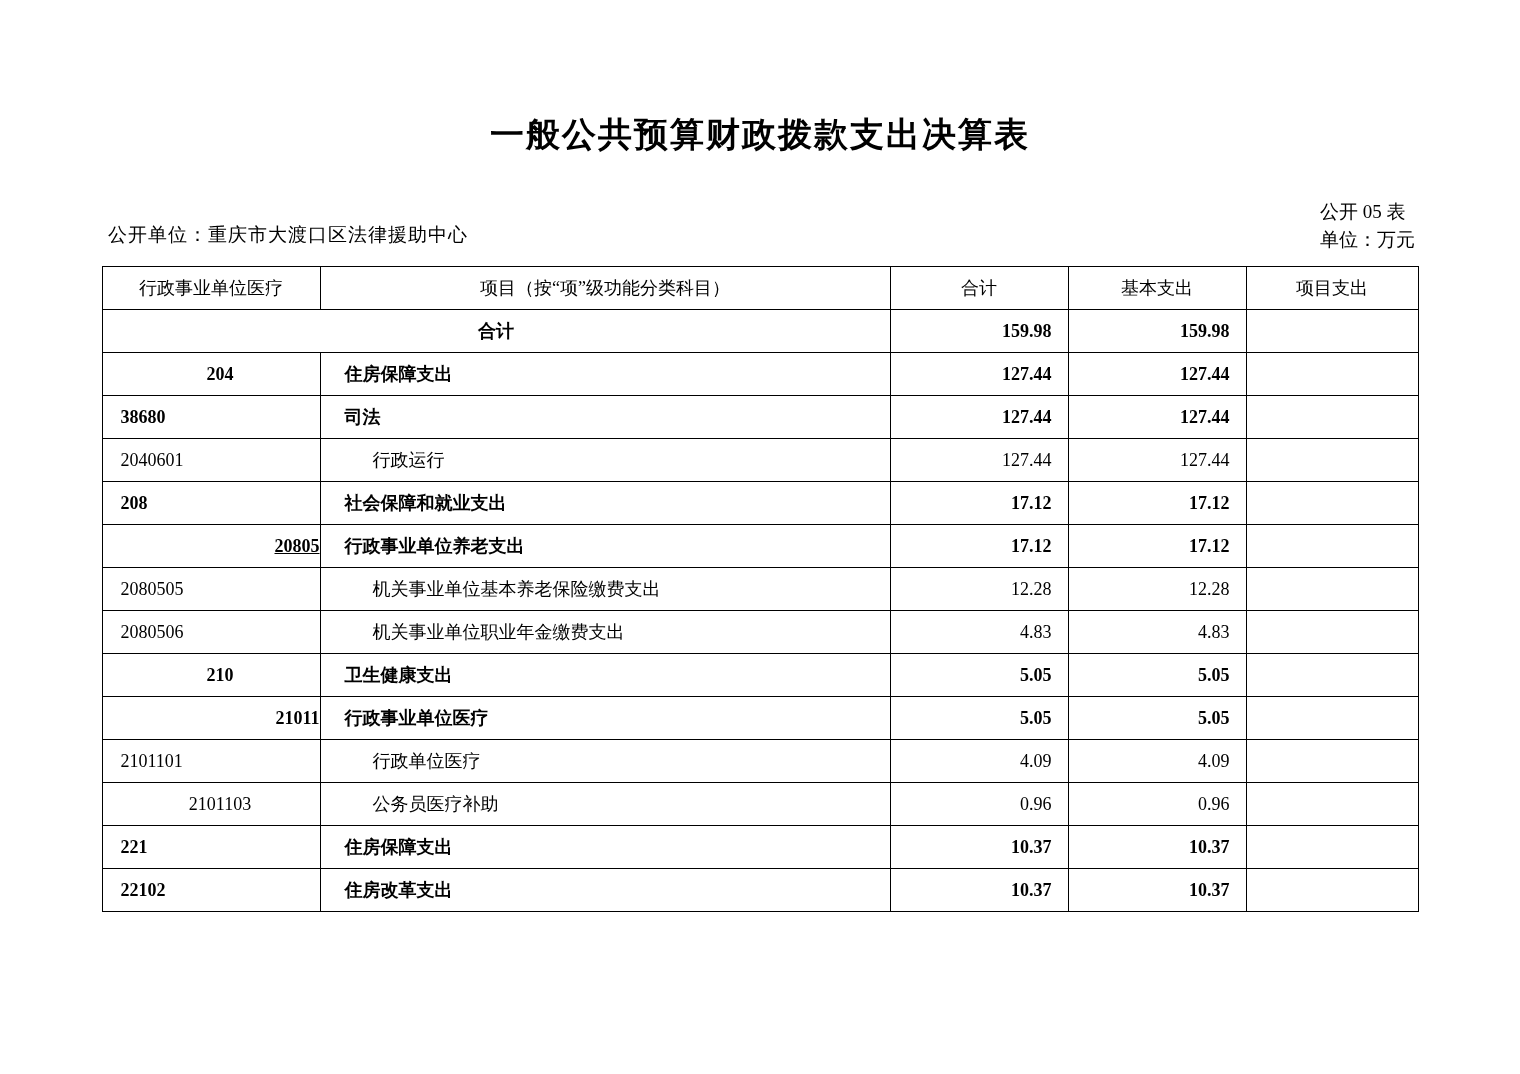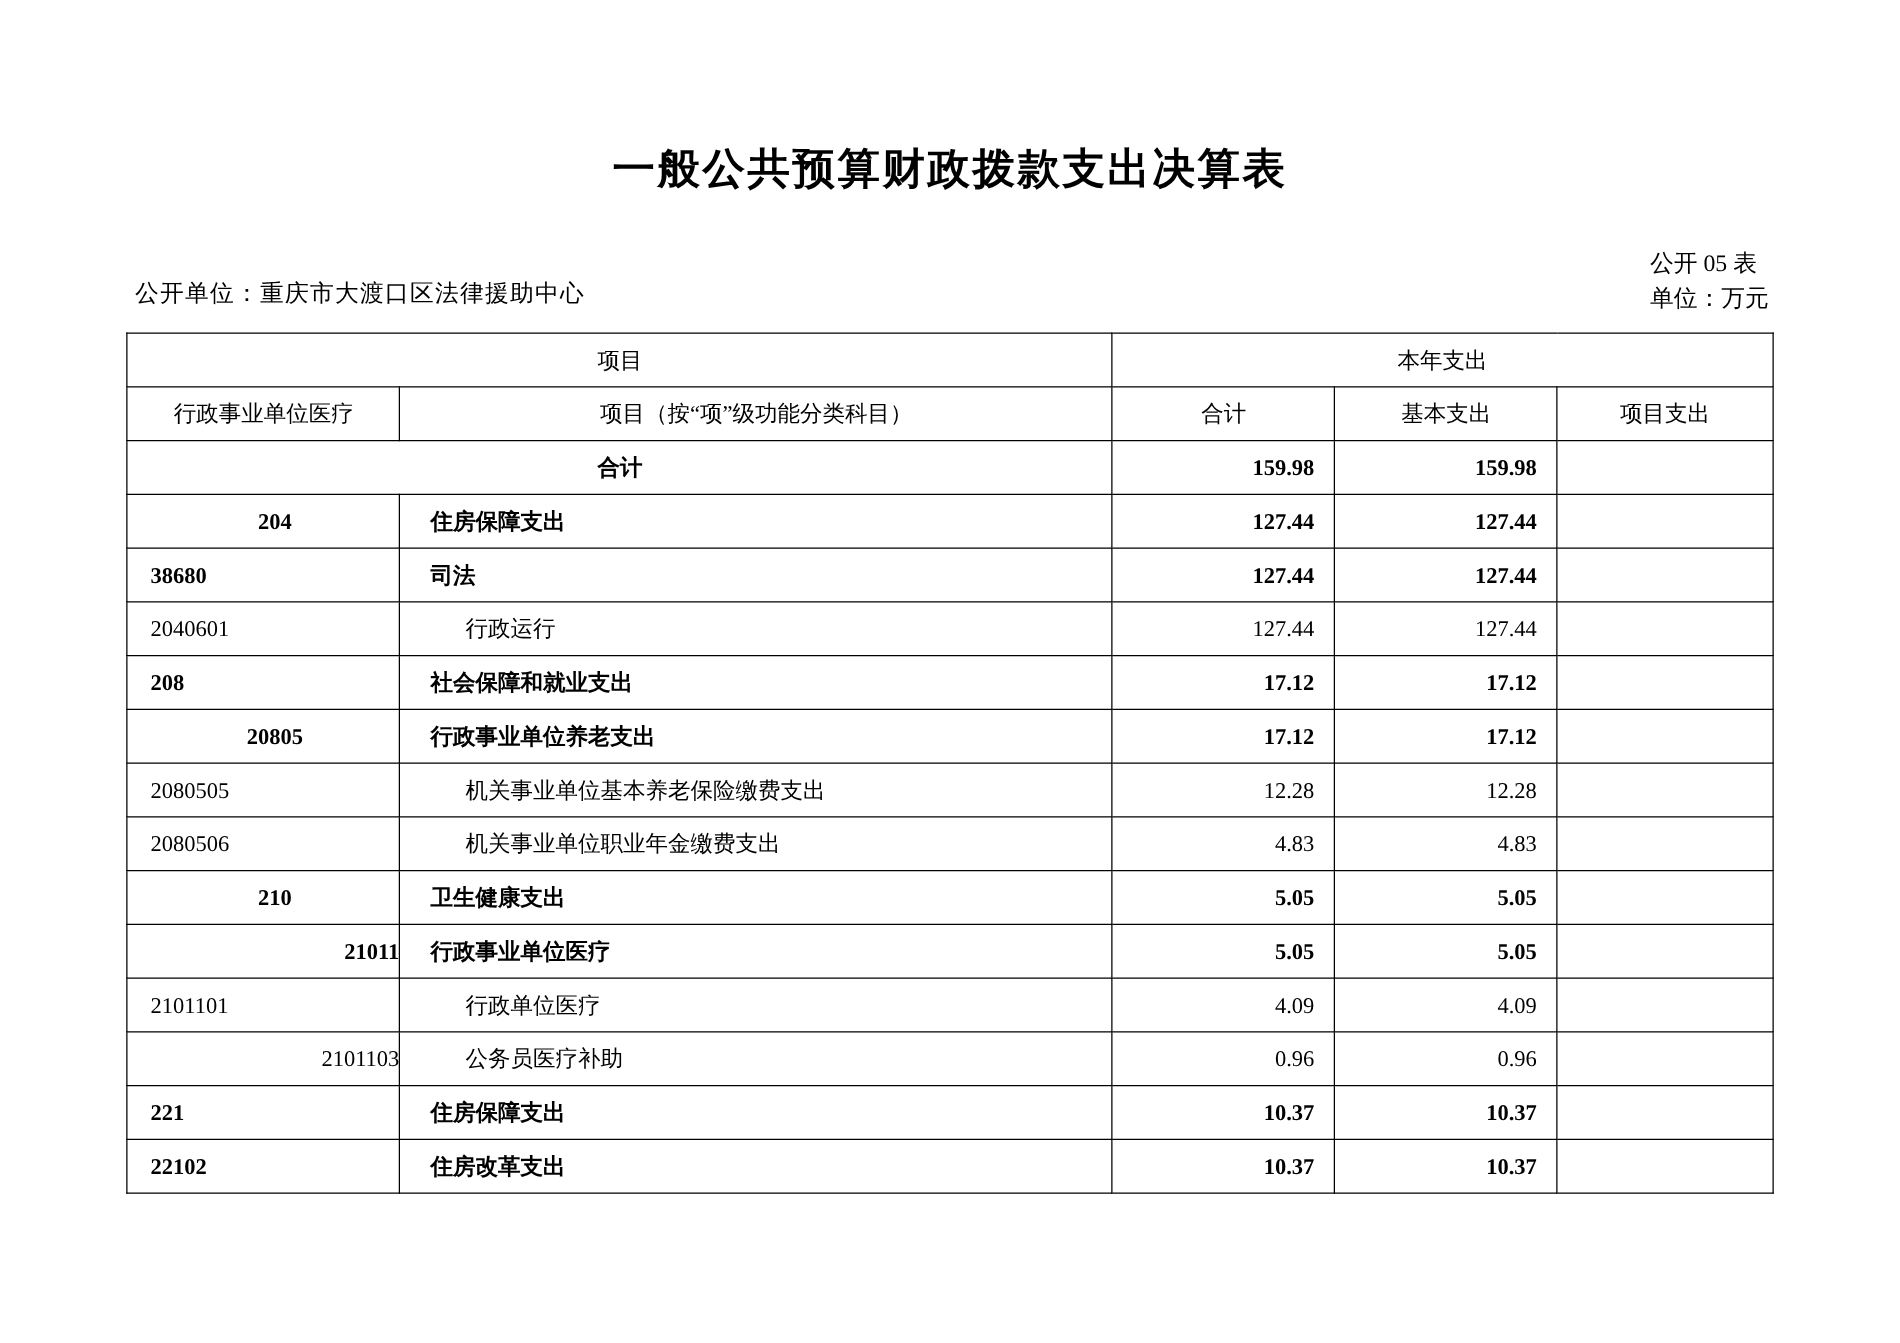--- a/index.html
+++ b/index.html
@@ -96,24 +96,20 @@
 
   <table class="main">
     <colgroup>
       <col class="c-code">
         <col class="c-name">
         <col class="c-total">
         <col class="c-basic">
         <col class="c-proj">
     </colgroup>
     <tbody id="table-body">
-      <tr>
-        <td class="hdr hdr-tall" colspan="2">项目</td>
-        <td class="hdr hdr-tall" colspan="3" style="text-align:center;padding-right:0 !important;">本年支出</td>
-      </tr>
       <tr>
         <td class="hdr hdr-tall">行政事业单位医疗</td>
         <td class="hdr hdr-tall">项目（按“项”级功能分类科目）</td>
         <td class="hdr hdr-tall" style="text-align:center;padding-right:0 !important;">合计</td>
         <td class="hdr hdr-tall" style="text-align:center;padding-right:0 !important;">基本支出</td>
         <td class="hdr hdr-tall" style="text-align:center;padding-right:0 !important;">项目支出</td>
       </tr>
     <tr>
           <td colspan="2" class="center bold">合计</td>
           <td class="c-total bold" style="text-align: right; padding-right: 16px;">159.98</td>
@@ -142,21 +138,21 @@
           <td class="c-proj" style="text-align: right; padding-right: 16px;"></td>
         </tr>
         <tr>
           <td class="center bold" style="text-align: left; padding-left: 18px;">208</td>
           <td class="bold name-indent1">社会保障和就业支出</td>
           <td class="c-total bold" style="text-align: right; padding-right: 16px;">17.12</td>
           <td class="c-basic bold" style="text-align: right; padding-right: 16px;">17.12</td>
           <td class="c-proj bold" style="text-align: right; padding-right: 16px;"></td>
         </tr>
         <tr>
-          <td class="center bold" style="text-align: center; padding-left: 18px;">20805</td>
+          <td class="center bold" style="text-align: right; padding-left: 18px; text-decoration: underline;">20805</td>
           <td class="bold name-indent1">行政事业单位养老支出</td>
           <td class="c-total bold" style="text-align: right; padding-right: 16px;">17.12</td>
           <td class="c-basic bold" style="text-align: right; padding-right: 16px;">17.12</td>
           <td class="c-proj bold" style="text-align: right; padding-right: 16px;"></td>
         </tr>
         <tr>
           <td class="center" style="text-align: left; padding-left: 18px;">2080505</td>
           <td class="name-indent2">机关事业单位基本养老保险缴费支出</td>
           <td class="c-total" style="text-align: right; padding-right: 16px;">12.28</td>
           <td class="c-basic" style="text-align: right; padding-right: 16px;">12.28</td>
@@ -184,21 +180,21 @@
           <td class="c-proj bold" style="text-align: right; padding-right: 16px;"></td>
         </tr>
         <tr>
           <td class="center" style="text-align: left; padding-left: 18px;">2101101</td>
           <td class="name-indent2">行政单位医疗</td>
           <td class="c-total" style="text-align: right; padding-right: 16px;">4.09</td>
           <td class="c-basic" style="text-align: right; padding-right: 16px;">4.09</td>
           <td class="c-proj" style="text-align: right; padding-right: 16px;"></td>
         </tr>
         <tr>
-          <td class="center" style="text-align: right; padding-left: 18px;">2101103</td>
+          <td class="center" style="text-align: center; padding-left: 18px;">2101103</td>
           <td class="name-indent2">公务员医疗补助</td>
           <td class="c-total" style="text-align: right; padding-right: 16px;">0.96</td>
           <td class="c-basic" style="text-align: right; padding-right: 16px;">0.96</td>
           <td class="c-proj" style="text-align: right; padding-right: 16px;"></td>
         </tr>
         <tr>
           <td class="center bold" style="text-align: left; padding-left: 18px;">221</td>
           <td class="bold name-indent1">住房保障支出</td>
           <td class="c-total bold" style="text-align: right; padding-right: 16px;">10.37</td>
           <td class="c-basic bold" style="text-align: right; padding-right: 16px;">10.37</td>

